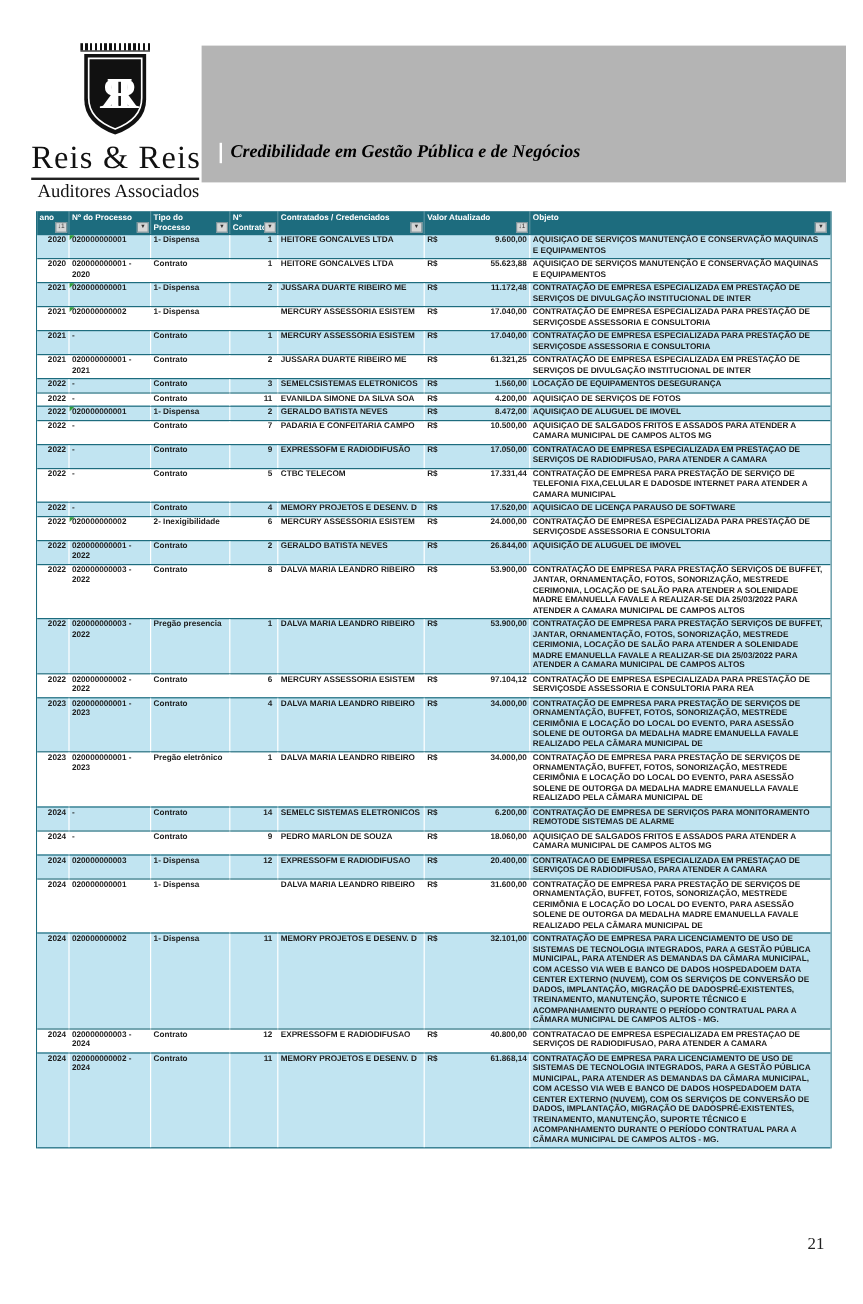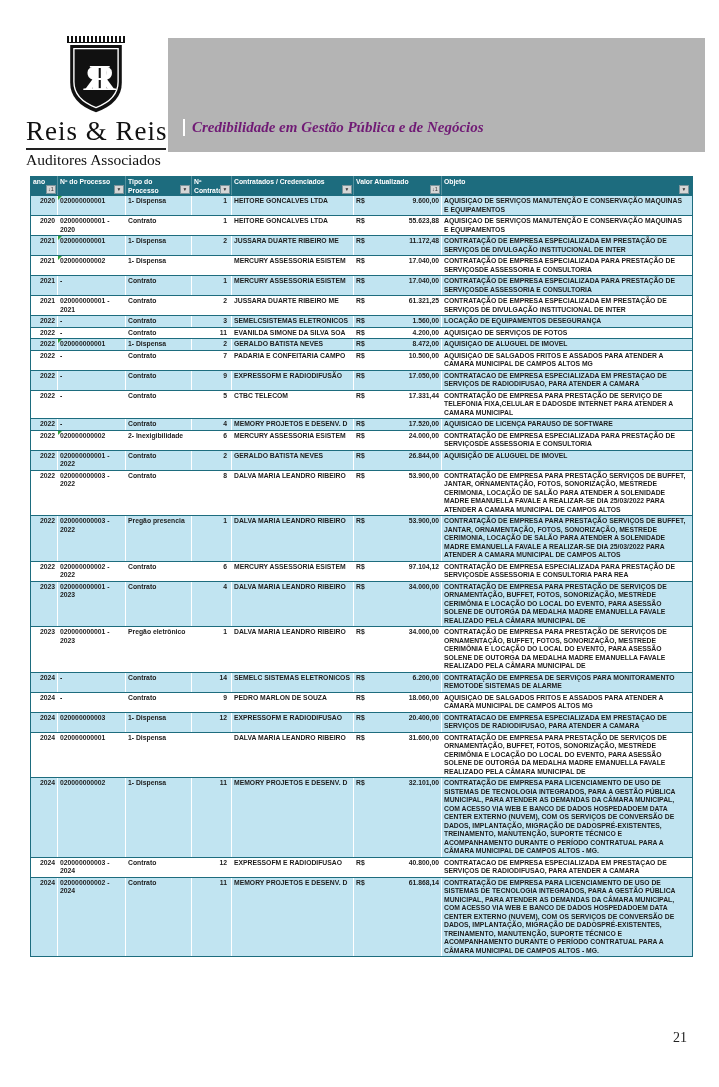--- a/index.html
+++ b/index.html
@@ -10,24 +10,24 @@
   
   .logo{position:absolute;left:26px;top:36px;width:140px;}
   .crown{height:6px;width:58px;margin:0 auto 1px auto;
     background:repeating-linear-gradient(90deg,#111 0 2px,transparent 2px 4px);
     border-bottom:1px solid #111;}
   .shield{display:block;margin:0 auto;}
   .logo-name{font-family:"Liberation Serif",serif;font-size:27px;color:#111;
     text-align:center;letter-spacing:1px;margin-top:2px;white-space:nowrap;}
   .logo-rule{border-top:2px solid #222;margin:1px 0 1px 0;}
   .logo-sub{font-family:"Liberation Serif",serif;font-size:15.5px;color:#111;
-    text-align:left;white-space:nowrap;}
+    text-align:right;white-space:nowrap;}
   
   .banner{position:absolute;left:168px;top:38px;width:537px;height:114px;background:#b4b4b4;}
-  .tagline{position:absolute;left:15px;bottom:16px;color:#701a75;
+  .tagline{position:absolute;left:15px;bottom:16px;color:#000000;
     font-family:"Liberation Serif",serif;font-style:italic;font-weight:bold;
     font-size:15px;border-left:2px solid #fff;padding-left:7px;white-space:nowrap;}
   
   .tbl{position:absolute;left:30px;top:176px;width:661px;
     border-left:1px solid #1d6c7e;border-right:1px solid #1d6c7e;
     font-size:6.8px;font-weight:bold;color:#1c1c1c;line-height:8.5px;}
   .thead{display:flex;background:#1d6c7e;color:#fff;height:19px;}
   .hcell{position:relative;box-sizing:border-box;padding:2px 2px 0 2px;border-right:1px solid rgba(255,255,255,.25);}
   .hcell:last-child{border-right:none;}
   .fbtn{position:absolute;bottom:1px;right:1px;width:10px;height:9px;background:#d6d6d6;

